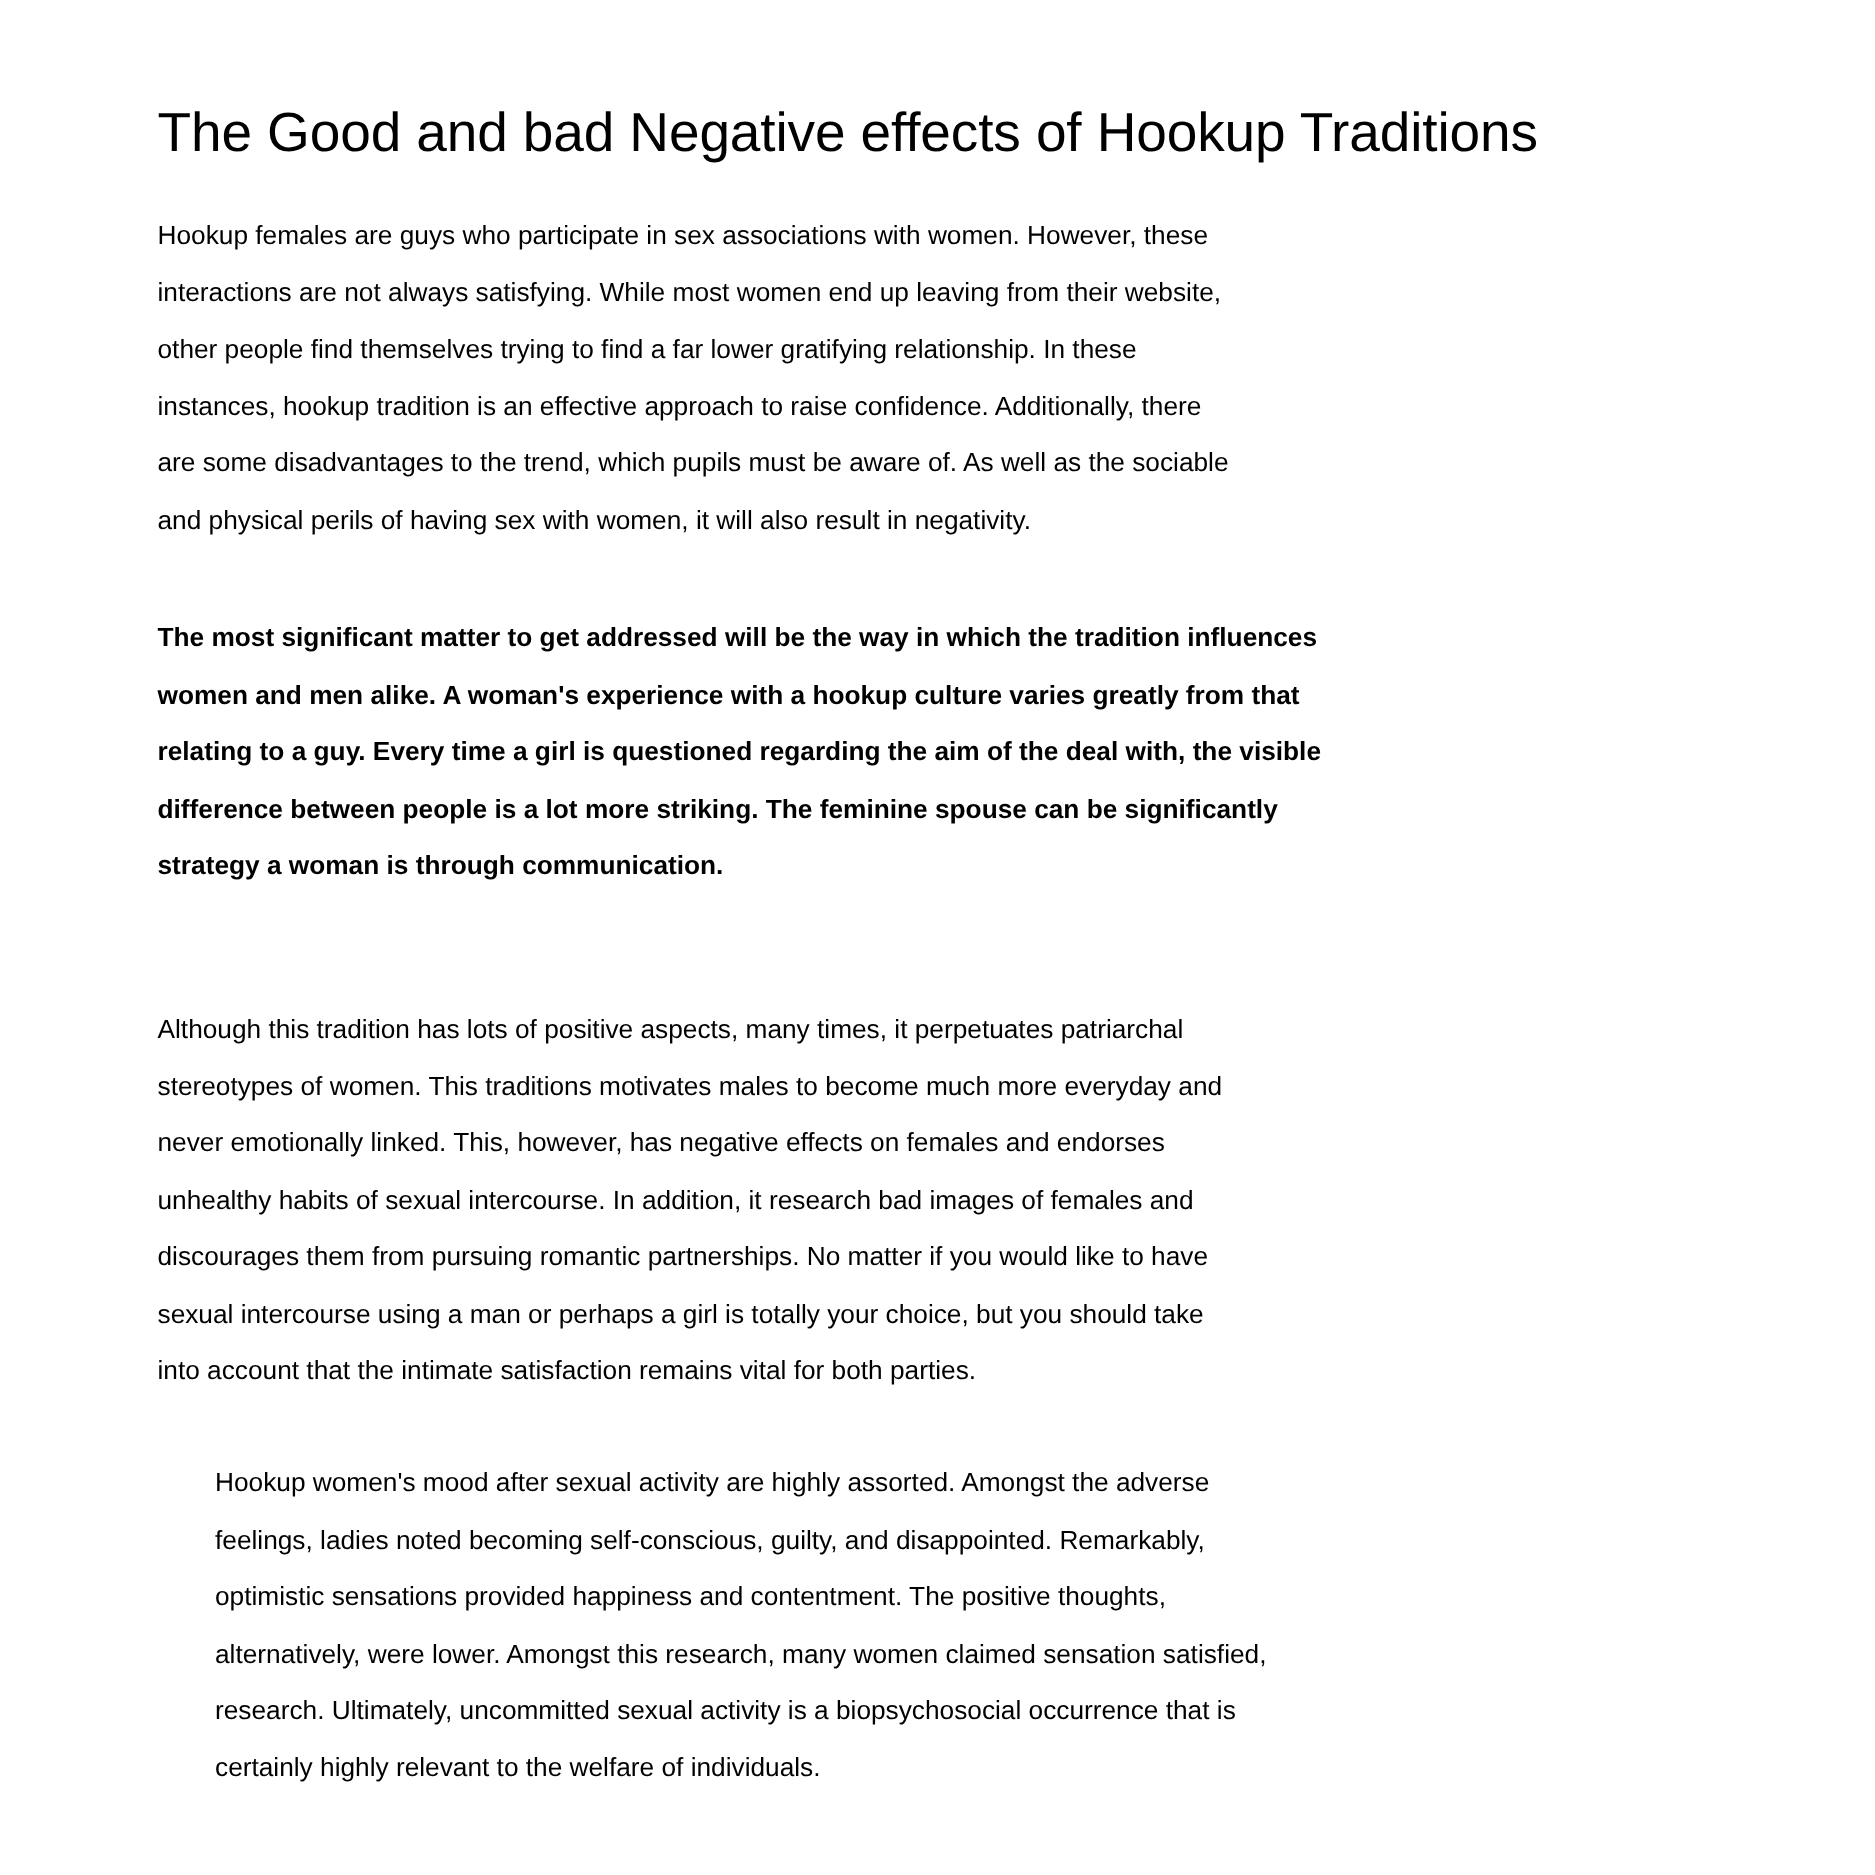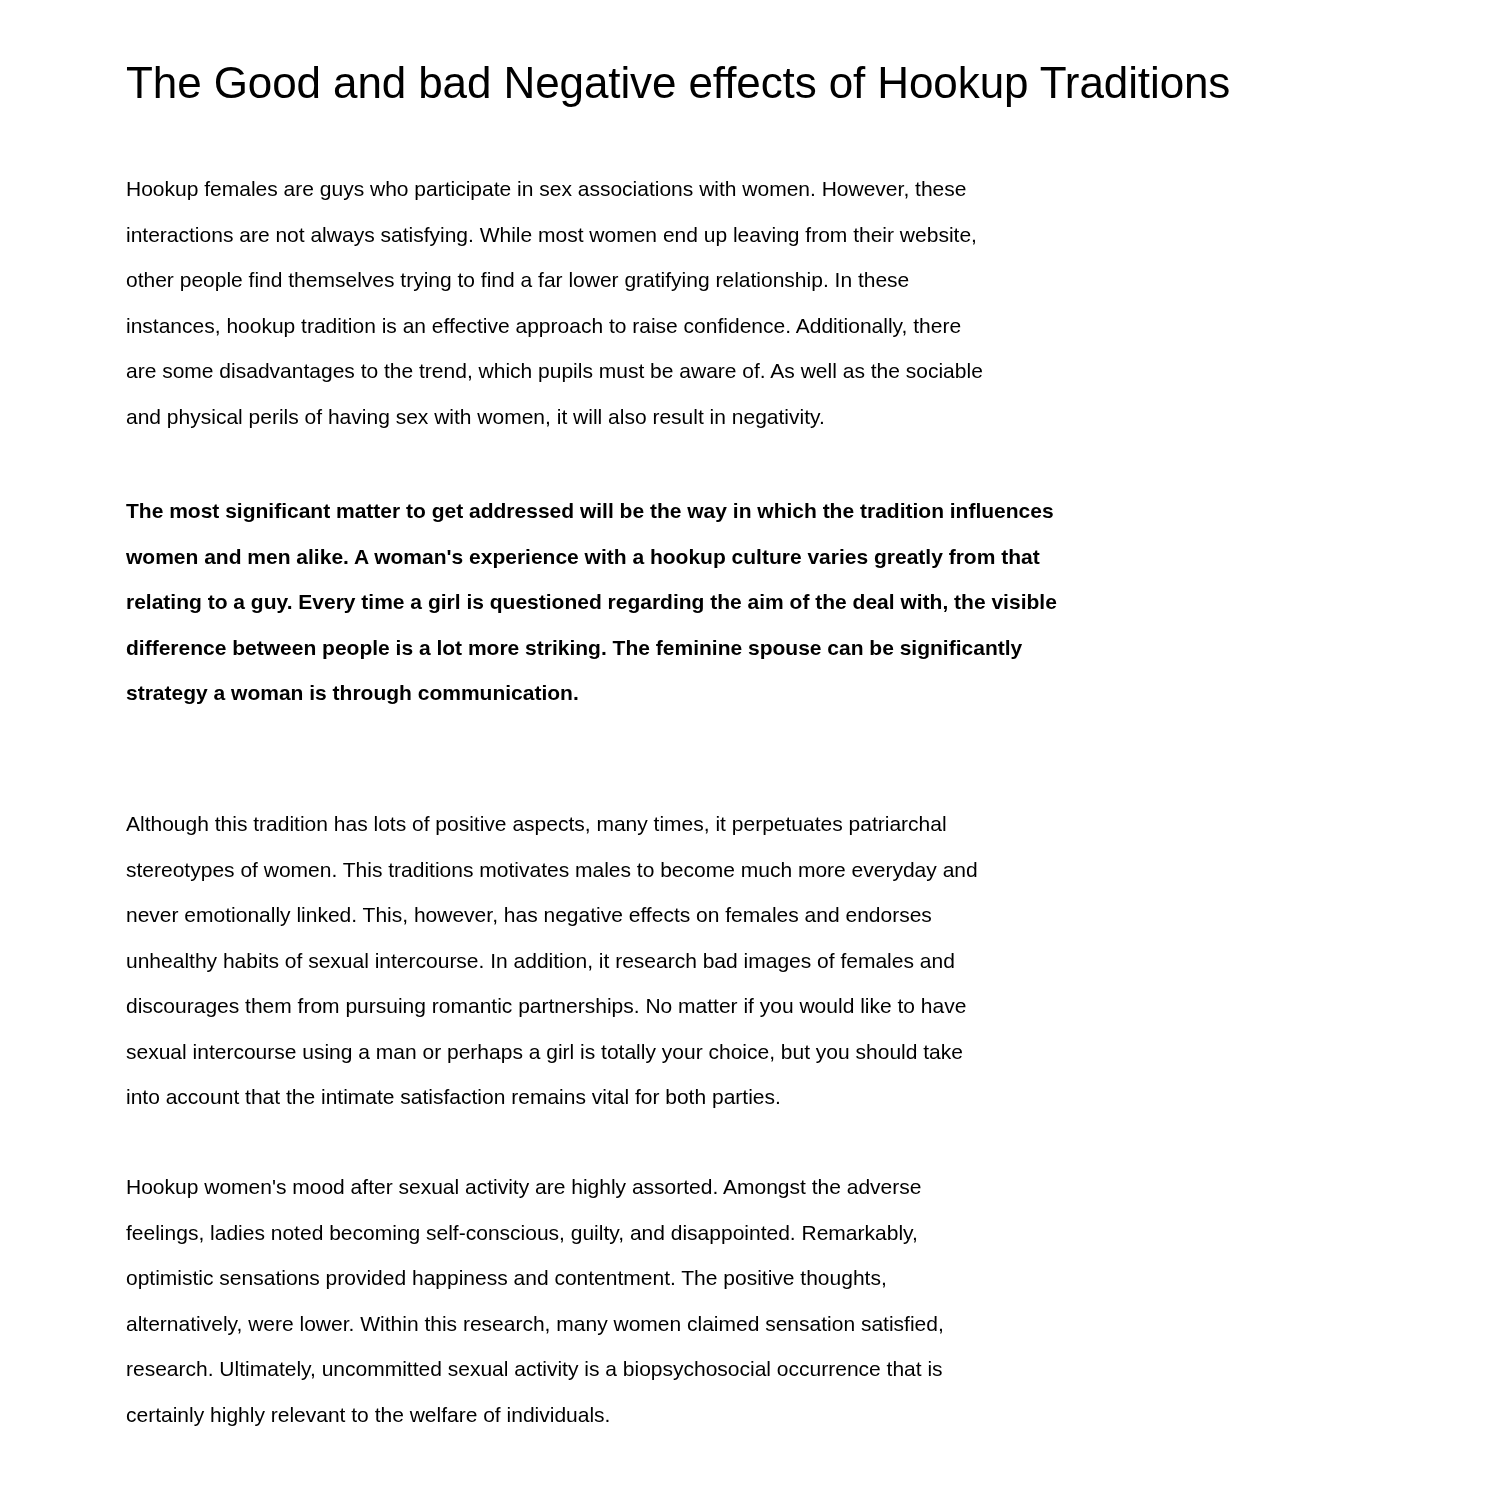--- a/index.html
+++ b/index.html
@@ -17,21 +17,21 @@
     }
     .page {
       position: absolute;
       left: 126px;
       top: 0;
       width: 1300px;
     }
     .doc-title {
       position: absolute;
       left: 0;
-      top: 56px;
+      top: 80px;
       margin: 0;
       font-size: 44px;
       font-weight: normal;
       line-height: 54px;
       white-space: nowrap;
       letter-spacing: -0.1px;
     }
     .para {
       position: absolute;
       left: 0;
@@ -40,21 +40,21 @@
       line-height: 45.5px;
     }
     .line {
       display: block;
       white-space: nowrap;
       height: 45.5px;
     }
     #para-0 { top: 166px; }
     #para-1 { top: 488px; font-weight: bold; }
     #para-2 { top: 801px; }
-    #para-3 { top: 1164px; }
+    #para-3 { top: 1164px; margin-left: 46px; }
   </style>
 </head>
 <body>
 
 <div class="page">
   <h1 class="doc-title">The Good and bad Negative effects of Hookup Traditions</h1>
 
   <p class="para" id="para-0">
     <span class="line">Hookup females are guys who participate in sex associations with women. However, these</span>
     <span class="line">interactions are not always satisfying. While most women end up leaving from their website,</span>
@@ -79,17 +79,17 @@
     <span class="line">unhealthy habits of sexual intercourse. In addition, it research bad images of females and</span>
     <span class="line">discourages them from pursuing romantic partnerships. No matter if you would like to have</span>
     <span class="line">sexual intercourse using a man or perhaps a girl is totally your choice, but you should take</span>
     <span class="line">into account that the intimate satisfaction remains vital for both parties.</span>
   </p>
 
   <p class="para" id="para-3">
     <span class="line">Hookup women's mood after sexual activity are highly assorted. Amongst the adverse</span>
     <span class="line">feelings, ladies noted becoming self-conscious, guilty, and disappointed. Remarkably,</span>
     <span class="line">optimistic sensations provided happiness and contentment. The positive thoughts,</span>
-    <span class="line">alternatively, were lower. Within this research, many women claimed sensation satisfied,</span>
+    <span class="line">alternatively, were lower. Amongst this research, many women claimed sensation satisfied,</span>
     <span class="line">research. Ultimately, uncommitted sexual activity is a biopsychosocial occurrence that is</span>
     <span class="line">certainly highly relevant to the welfare of individuals.</span>
   </p>
 </div>
 
 </body></html>

